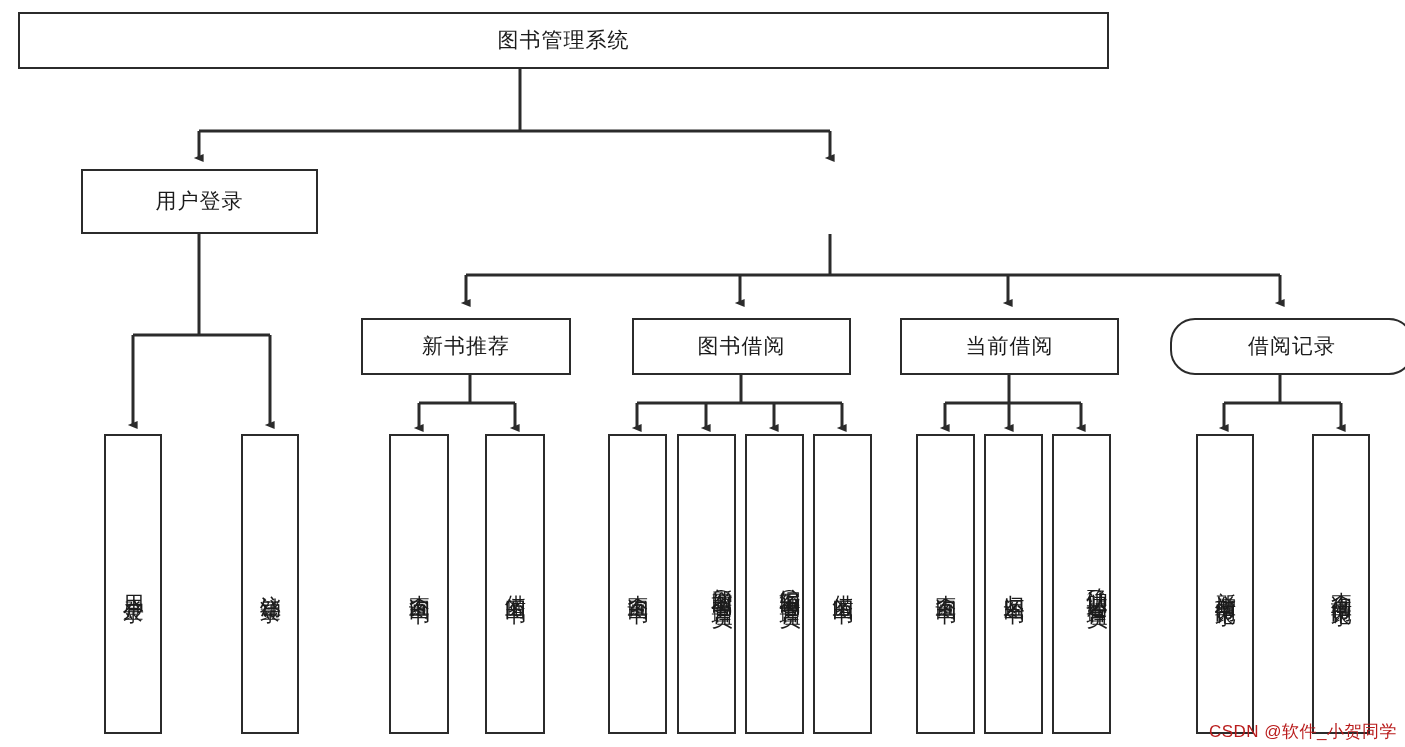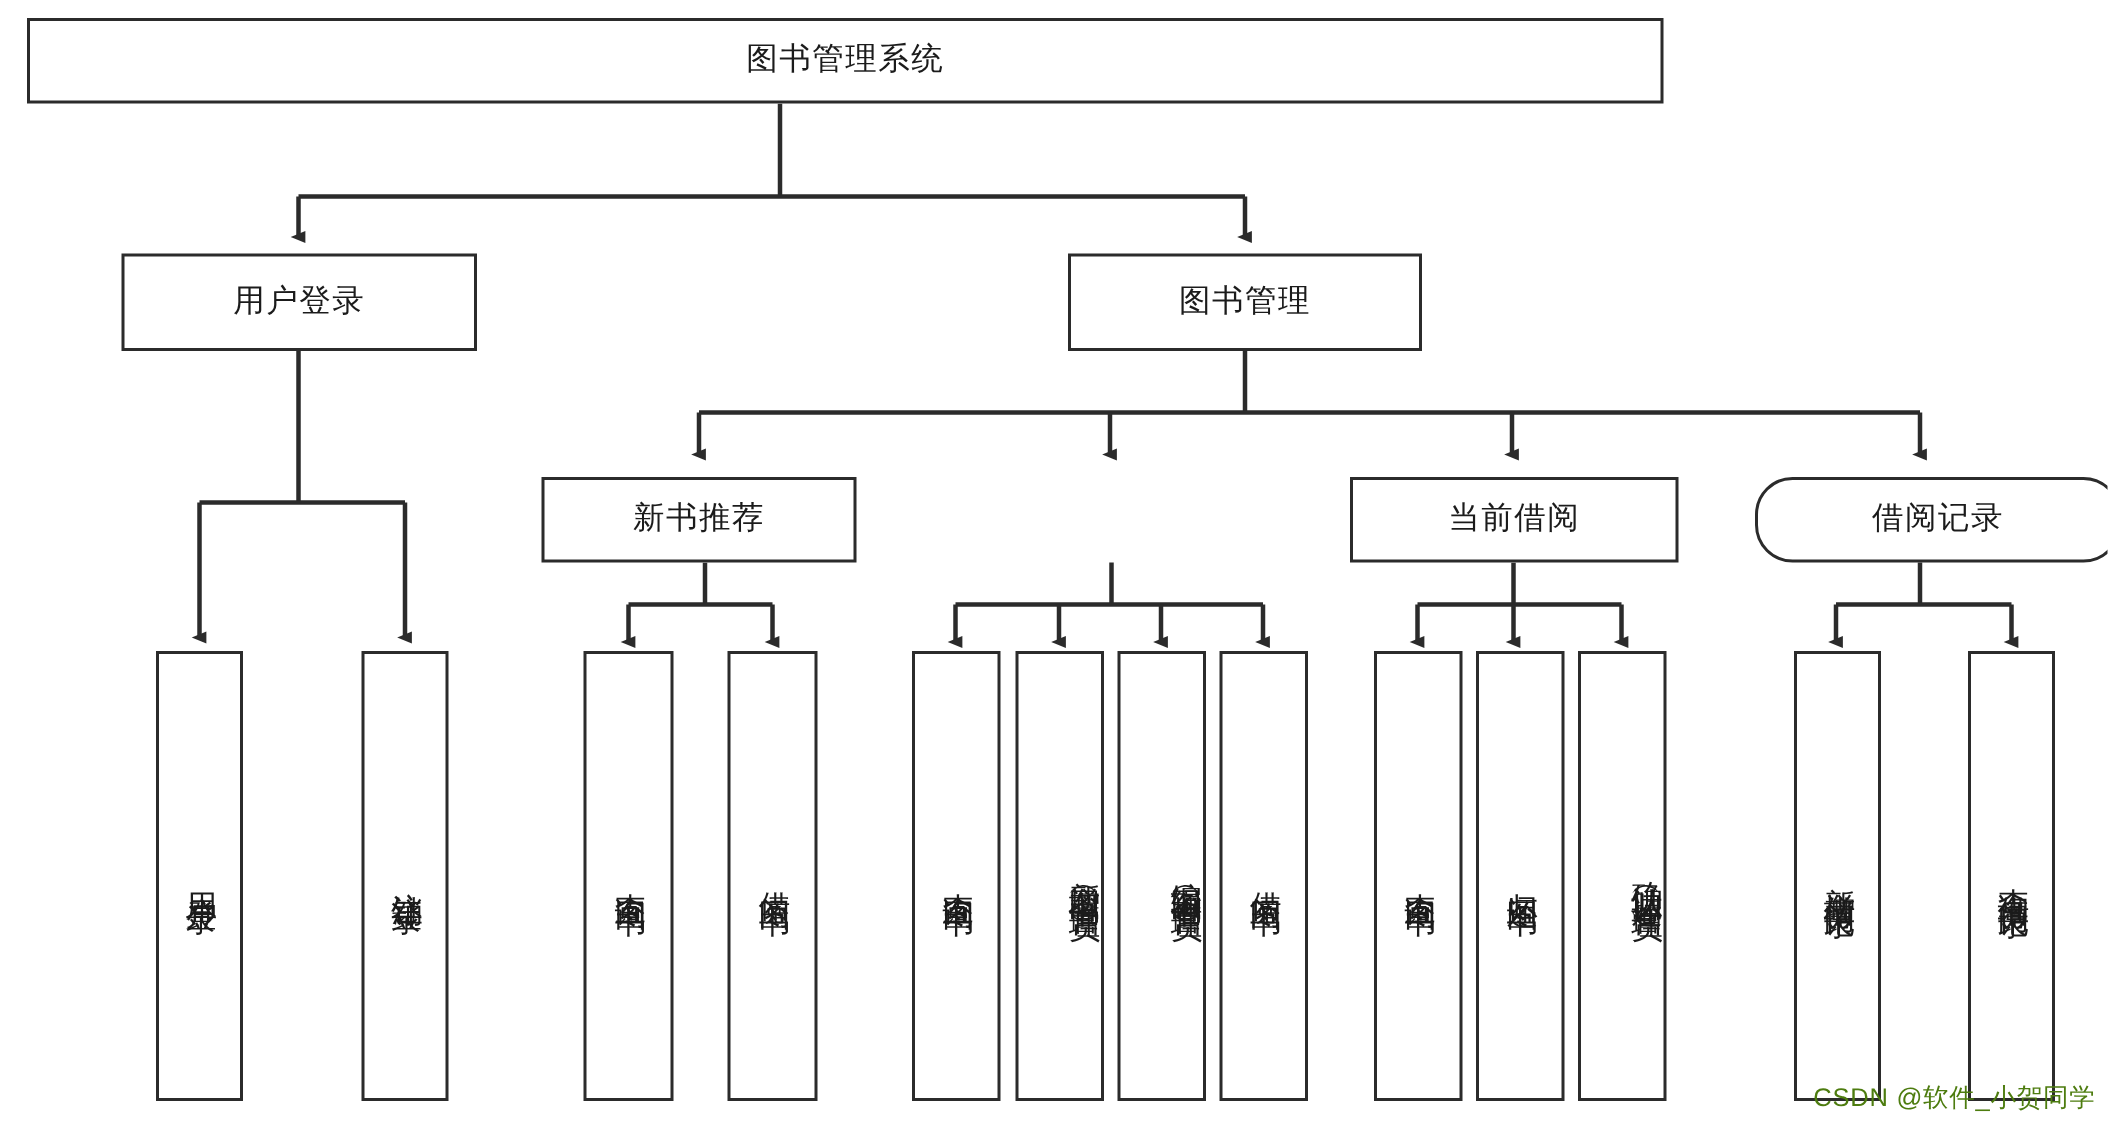--- a/index.html
+++ b/index.html
@@ -43,21 +43,21 @@
     align-items:flex-start;
   }
   .node.vert.mid{
     align-items:center;
   }
   .watermark{
     position:absolute;
     right:8px;
     bottom:4px;
     font-size:17px;
-    color:#4d7c0f;
+    color:#b91c1c;
     letter-spacing:0.5px;
     white-space:nowrap;
     font-family:"Liberation Sans","DejaVu Sans",sans-serif;
   }
   svg.links{
     position:absolute;left:0;top:0;width:1405px;height:747px;
     pointer-events:none;
   }
 </style>
 </head>
@@ -112,24 +112,24 @@
       <path d="M1224,403 L1341,403"></path>
       <path d="M1224,403 L1224,428" marker-end="url(#arrowhead)"></path>
       <path d="M1341,403 L1341,428" marker-end="url(#arrowhead)"></path>
     </g>
   </svg>
 
   <div class="node horiz" style="left:18px;top:12px;width:1091px;height:57px;">图书管理系统</div>
 
   <div class="node horiz" style="left:81px;top:169px;width:237px;height:65px;">用户登录</div>
 
-  <div class="node horiz" style="left:712px;top:169px;width:236px;height:65px;">图书管理</div>
 
   <div class="node horiz" style="left:361px;top:318px;width:210px;height:57px;">新书推荐</div>
 
+  <div class="node horiz" style="left:632px;top:318px;width:219px;height:57px;">图书借阅</div>
 
   <div class="node horiz" style="left:900px;top:318px;width:219px;height:57px;text-align:center;">当前借阅</div>
 
   <div class="node horiz" style="left:1170px;top:318px;width:244px;height:57px;border-radius:25px;">借阅记录</div>
 
   <div class="node vert mid" style="left:104px;top:434px;width:58px;height:300px;">用户登录</div>
 
   <div class="node vert mid" style="left:241px;top:434px;width:58px;height:300px;">注销登录</div>
 
   <div class="node vert mid" style="left:389px;top:434px;width:60px;height:300px;">查询图书</div>

